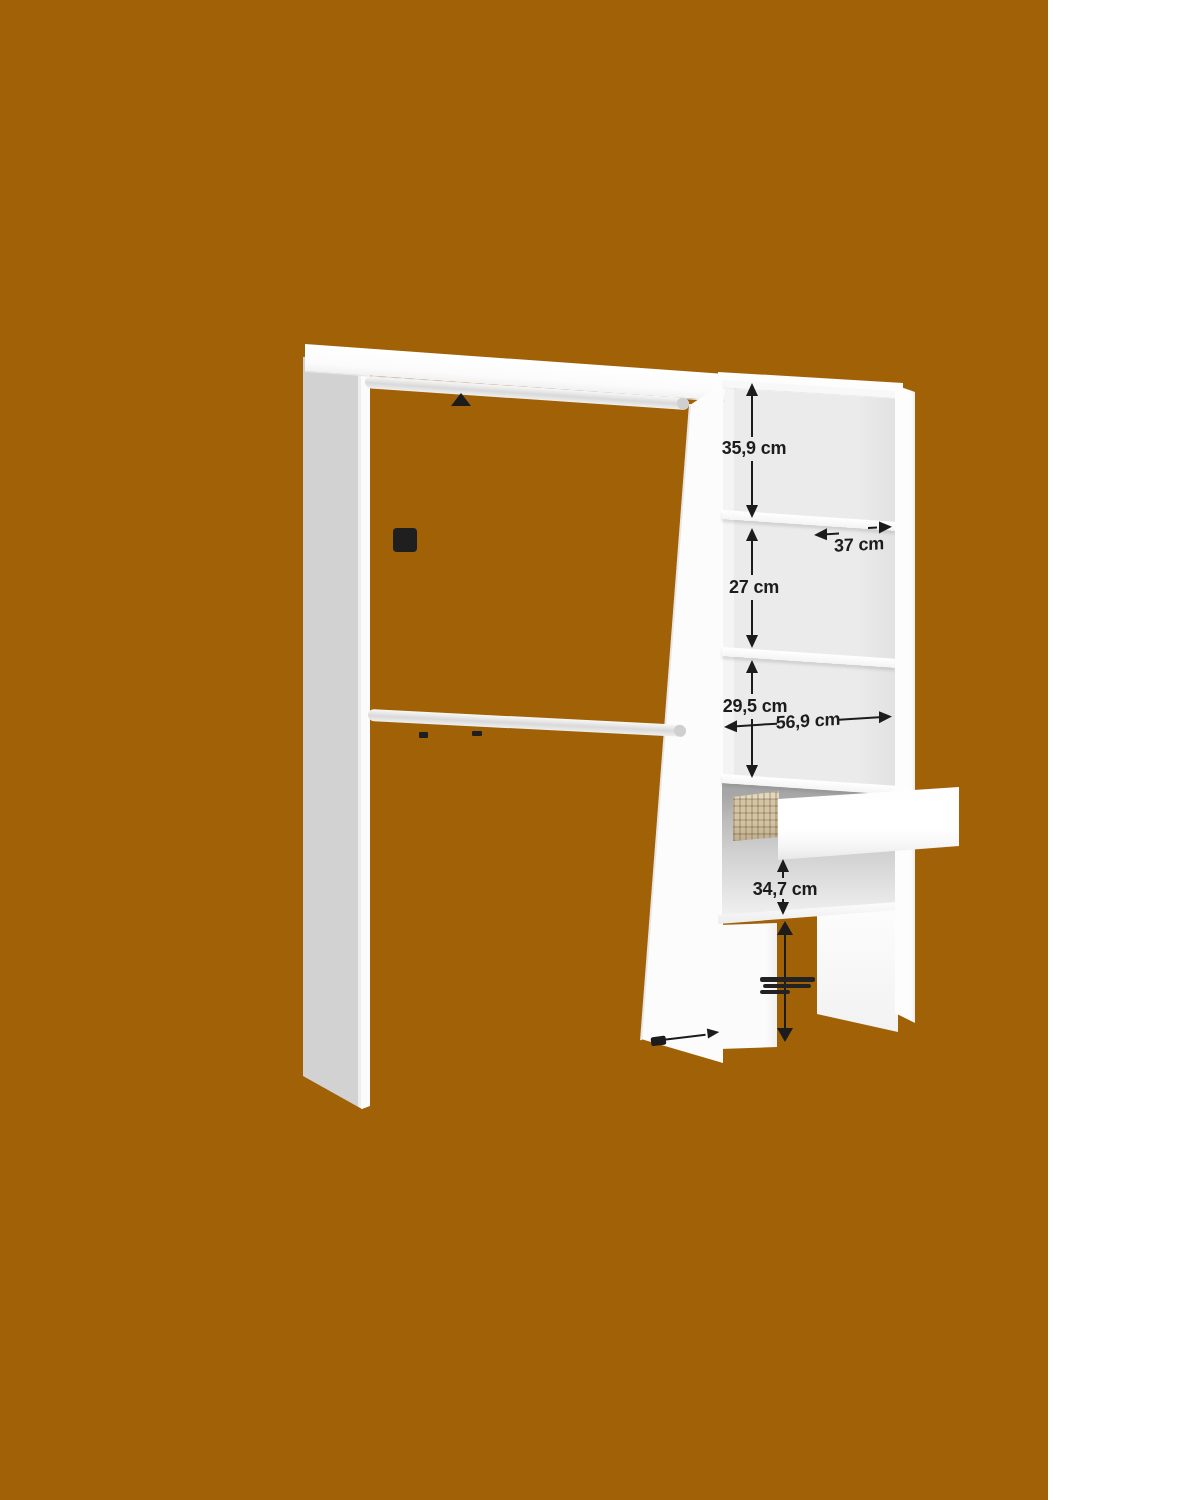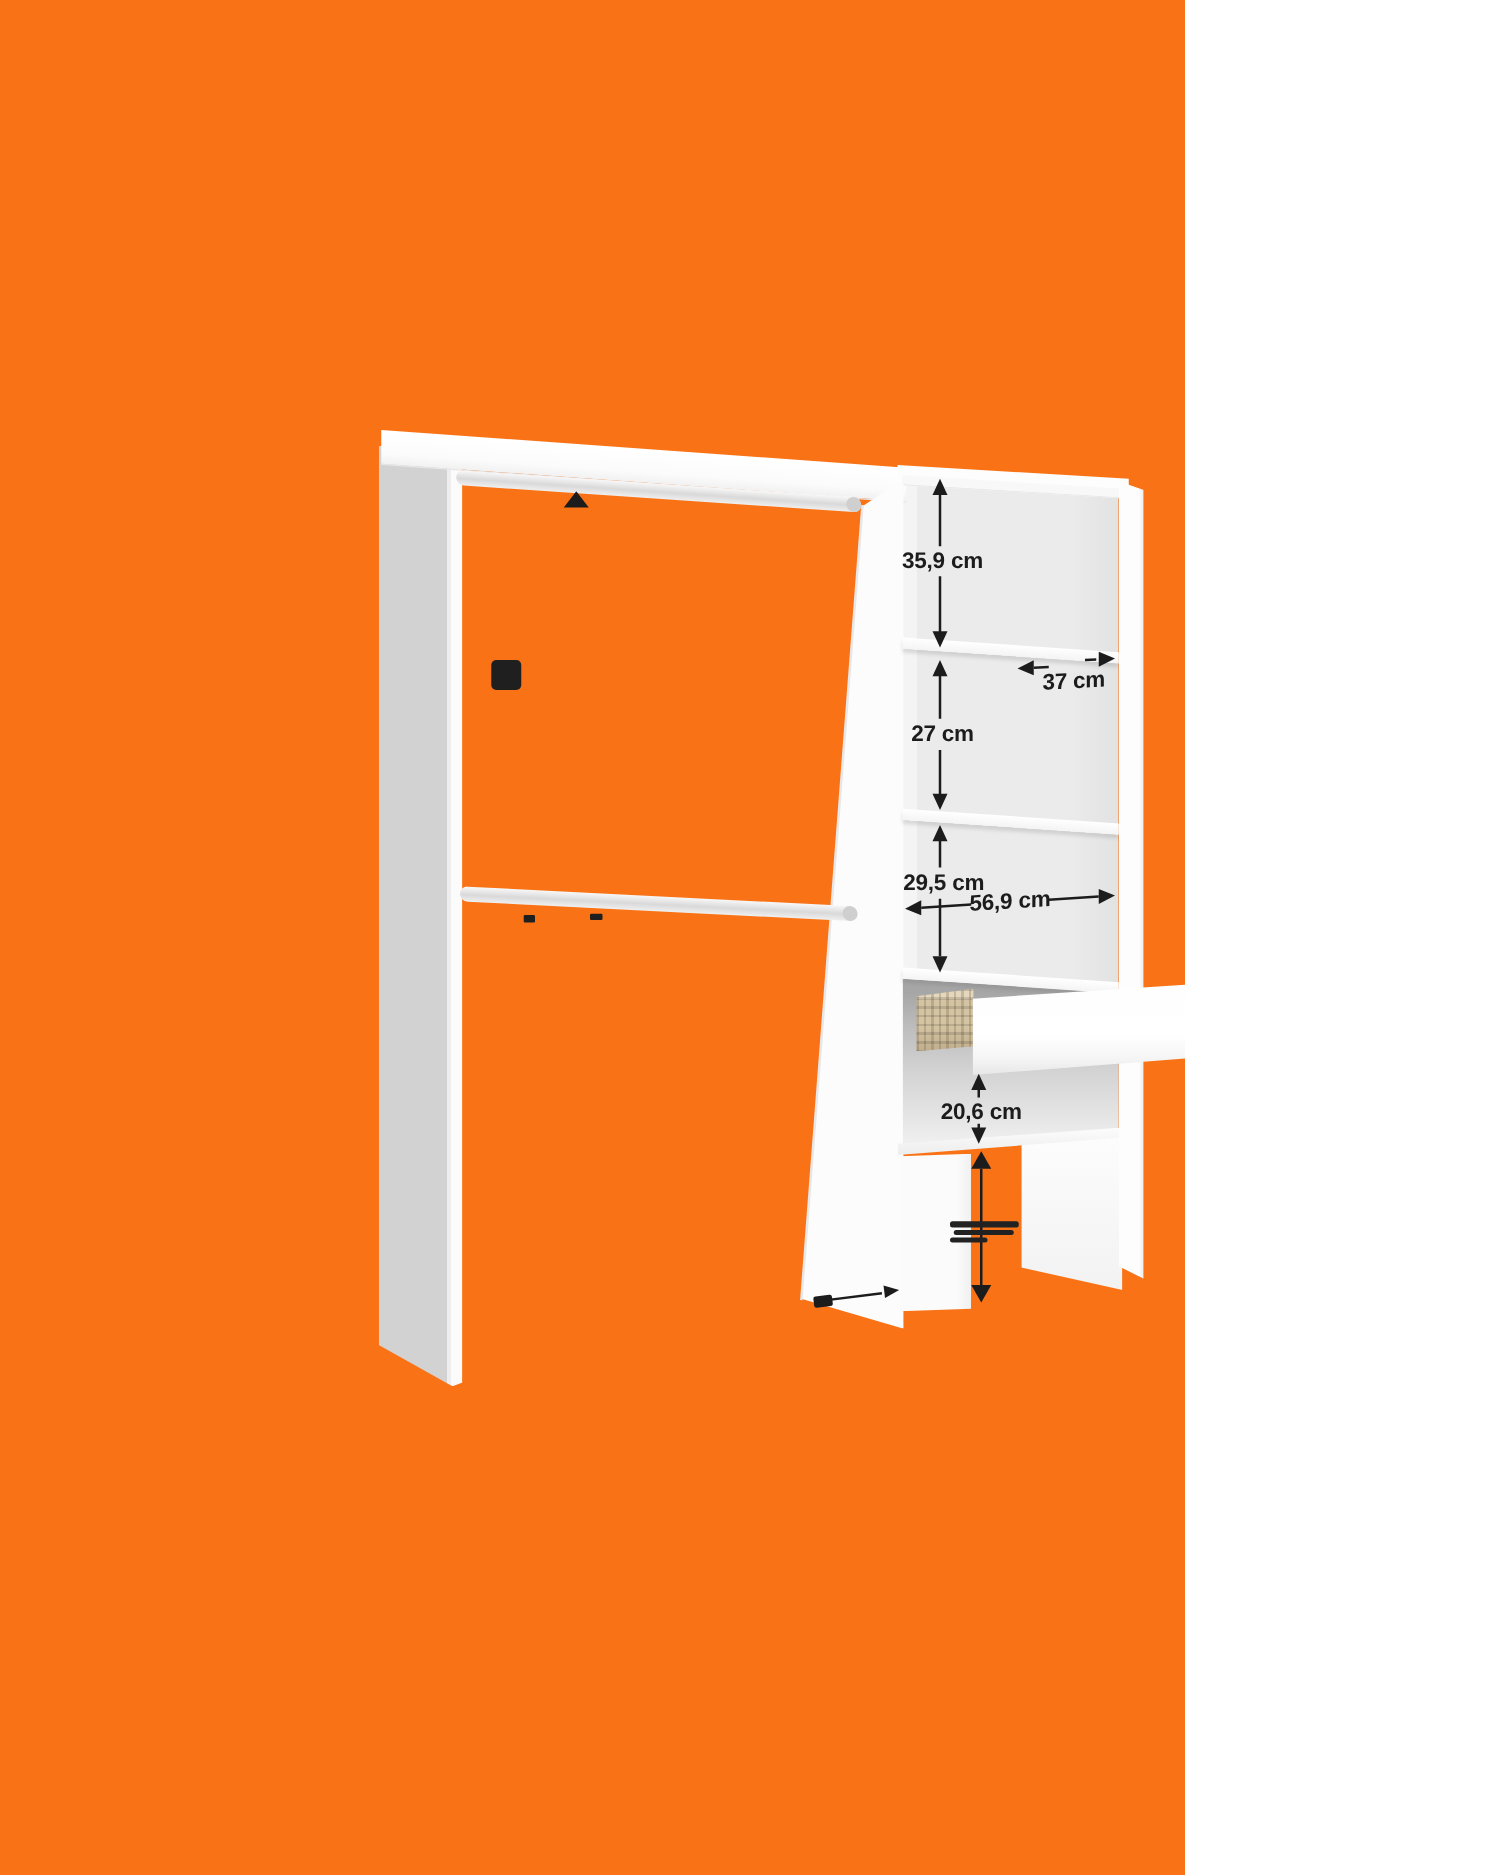--- a/index.html
+++ b/index.html
@@ -1,16 +1,16 @@
 <!DOCTYPE html>
 <html><head>
 <meta charset="utf-8">
 <style>
   html,body{margin:0;padding:0;background:#ffffff;}
-  #stage{position:relative;width:948px;height:1500px;background:#f97316;overflow:hidden;
+  #stage{position:relative;width:1048px;height:1500px;background:#a16207;overflow:hidden;
          font-family:"Liberation Sans",sans-serif;}
   .abs{position:absolute;}
   .lbl{position:absolute;font:700 18px/1.1 "Liberation Sans",sans-serif;color:#1c1c1c;
        white-space:nowrap;letter-spacing:-0.2px;}
   .dline{position:absolute;background:#1c1c1c;}
   .tri-up{position:absolute;width:0;height:0;border-left:6px solid transparent;
           border-right:6px solid transparent;border-bottom:13px solid #1c1c1c;}
   .tri-down{position:absolute;width:0;height:0;border-left:6px solid transparent;
             border-right:6px solid transparent;border-top:13px solid #1c1c1c;}
   .tri-left{position:absolute;width:0;height:0;border-top:6px solid transparent;
@@ -141,21 +141,21 @@
     <div class="tri-left" style="left:0;top:6px;"></div>
     <div class="dline" style="left:13px;top:11px;width:40px;height:2px;"></div>
     <div class="lbl" style="left:50%;top:50%;transform:translate(-50%,-55%);">56,9 cm</div>
     <div class="dline" style="left:115px;top:11px;width:40px;height:2px;"></div>
     <div class="tri-right" style="right:0;top:6px;"></div>
   </div>
 
   <div>
     <div class="tri-up" style="left:777px;top:859px;z-index:10;"></div>
     <div class="dline" style="left:782px;top:871px;width:2px;height:7px;z-index:10;"></div>
-    <div class="lbl" style="left:785px;top:880px;transform:translateX(-50%);z-index:11;">20,6 cm</div>
+    <div class="lbl" style="left:785px;top:880px;transform:translateX(-50%);z-index:11;">34,7 cm</div>
     <div class="dline" style="left:782px;top:899px;width:2px;height:4px;z-index:10;"></div>
     <div class="tri-down" style="left:777px;top:902px;z-index:10;"></div>
   </div>
 
   <div class="abs" style="left:646px;top:1034px;width:74px;height:16px;z-index:10;
               transform:rotate(-7deg);transform-origin:0 50%;">
     <div class="abs" style="left:5px;top:4px;width:15px;height:9px;background:#1c1c1c;border-radius:2px;"></div>
     <div class="dline" style="left:14px;top:7px;width:46px;height:2px;"></div>
     <div class="tri-right" style="right:0;top:2px;border-top-width:5px;border-bottom-width:5px;border-left-width:12px;"></div>
   </div>

